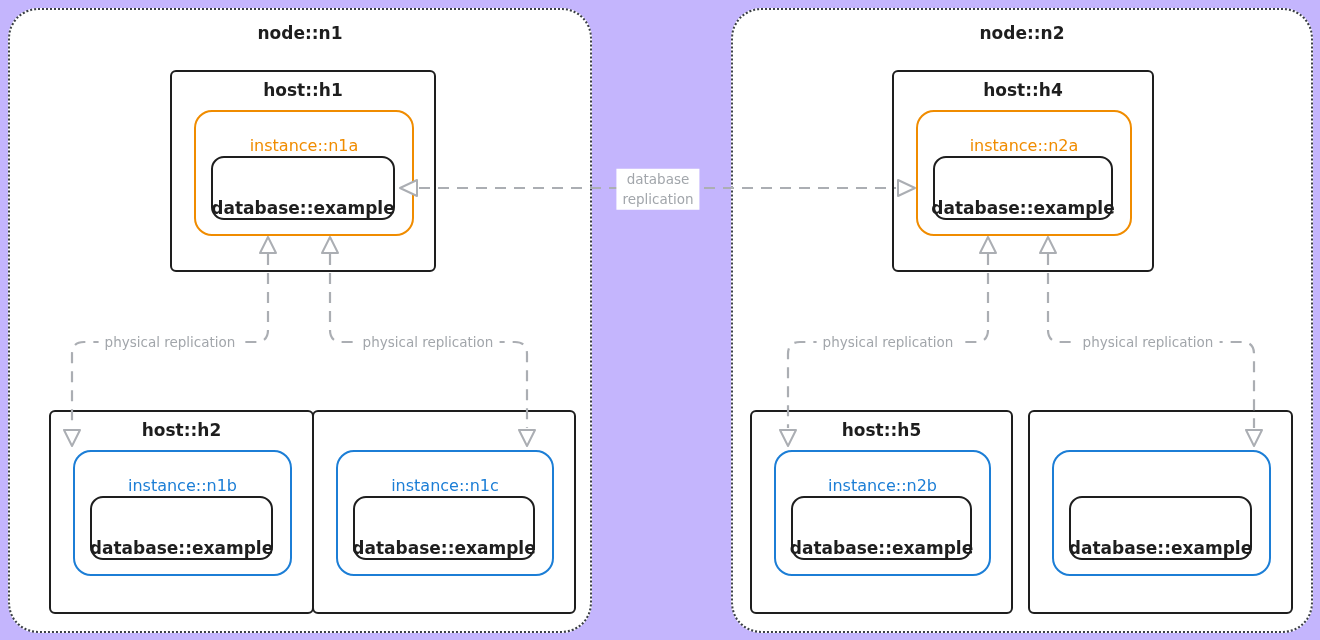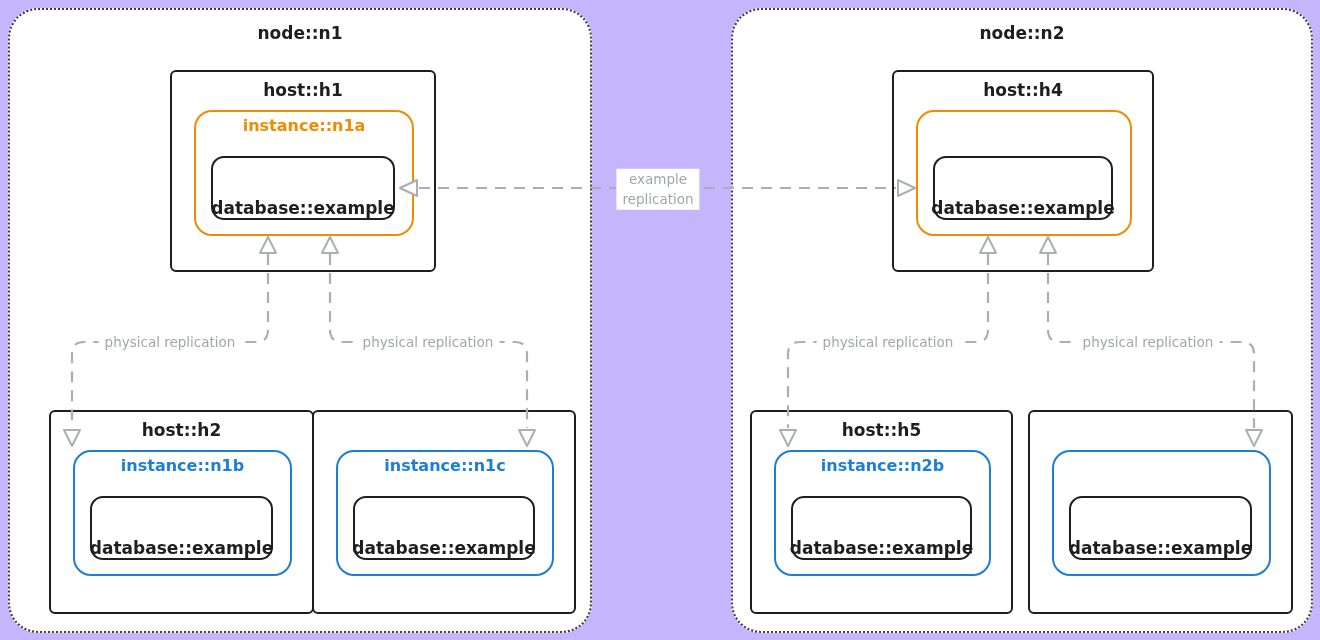--- a/index.html
+++ b/index.html
@@ -25,21 +25,21 @@
     padding-top:8px; text-align:center;
     font-size:17px; font-weight:600; color:var(--ink,#1e1e1e);
   }
   .instance {
     position:absolute; left:22px; right:20px; top:38px; height:122px;
     border:2px solid; border-radius:18px; background:#ffffff;
   }
   .instance.orange { border-color:var(--orange,#f08c00); }
   .instance.blue   { border-color:var(--blue,#1c7ed6); }
   .instance-title {
-    padding-top:4px; text-align:center; font-size:16px; font-weight:700;
+    padding-top:24px; text-align:center; font-size:16px; font-weight:400;
   }
   .instance.orange .instance-title { color:var(--orange,#f08c00); }
   .instance.blue   .instance-title { color:var(--blue,#1c7ed6); }
   .database {
     position:absolute; left:15px; right:17px; top:44px; height:60px;
     border:2px solid var(--ink,#1e1e1e); border-radius:13px; background:#ffffff;
     display:flex; align-items:flex-end; justify-content:center;
     font-size:17px; font-weight:600; color:var(--ink,#1e1e1e);
   }
   svg.wires { position:absolute; left:0; top:0; width:1320px; height:640px; pointer-events:none; }
@@ -95,20 +95,21 @@
       <div class="instance-title">instance::n1c</div>
       <div class="database">
         <span>database::example</span>
       </div>
     </div>
   </div>
 
   <div class="host" style="left:892px; top:70px; width:258px; height:198px;">
     <div class="host-title">host::h4</div>
     <div class="instance orange">
+      <div class="instance-title">instance::n2a</div>
       <div class="database">
         <span>database::example</span>
       </div>
     </div>
   </div>
 
   <div class="host" style="left:750px; top:410px; width:259px; height:200px;">
     <div class="host-title">host::h5</div>
     <div class="instance blue">
       <div class="instance-title">instance::n2b</div>
@@ -148,17 +149,17 @@
     <path class="arrow-head" d="M 1048 237 L 1040 253 L 1056 253 Z"></path>
     <path class="arrow-head" d="M 1254 446 L 1246 430 L 1262 430 Z"></path>
   </svg>
 
   <div class="edge-label" style="left:170px; top:342px;">physical replication</div>
   <div class="edge-label" style="left:428px; top:342px;">physical replication</div>
   <div class="edge-label" style="left:888px; top:342px;">physical replication</div>
   <div class="edge-label" style="left:1148px; top:342px;">physical replication</div>
 
   <div class="edge-label" style="left:658px; top:189px;">
-    <div>example</div>
+    <div>database</div>
     <div>replication</div>
   </div>
 
 </div>
 
 </body></html>

